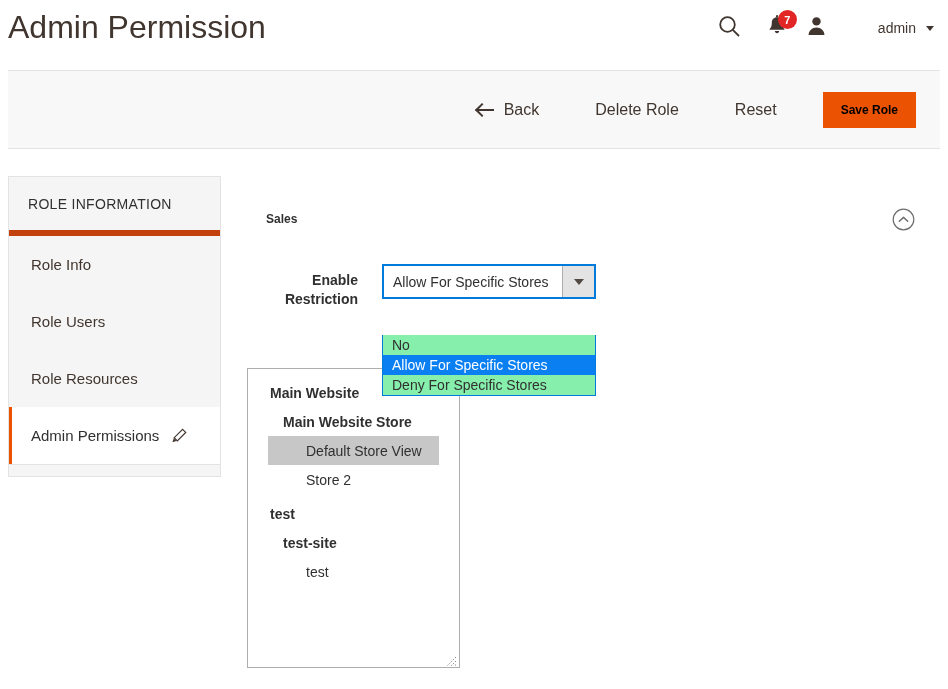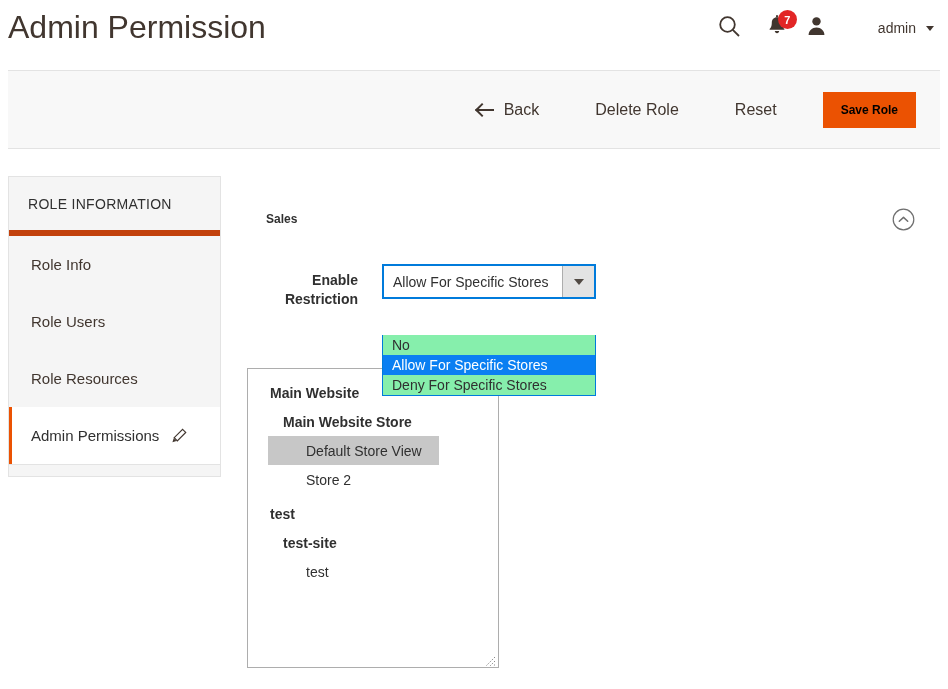--- a/index.html
+++ b/index.html
@@ -184,21 +184,21 @@
   .select-opt {
     height: 20px; display: flex; align-items: center;
     padding-left: 9px; font-size: 14px; color: #303030;
     cursor: pointer; white-space: nowrap;
   }
   .select-opt.selected { background: #0a7ff2; color: #ffffff; }
 
   
   .storeviews-wrap { display: flex; align-items: flex-start; }
   .multiselect {
-    width: 252px; height: 300px;
+    width: 213px; height: 300px;
     border: 1px solid #adadad;
     background: #ffffff;
     padding-top: 9px;
     overflow: hidden; position: relative;
     cursor: pointer;
   }
   .ms-opt {
     height: 29px; display: flex; align-items: center;
     font-size: 14px; white-space: nowrap;
   }

